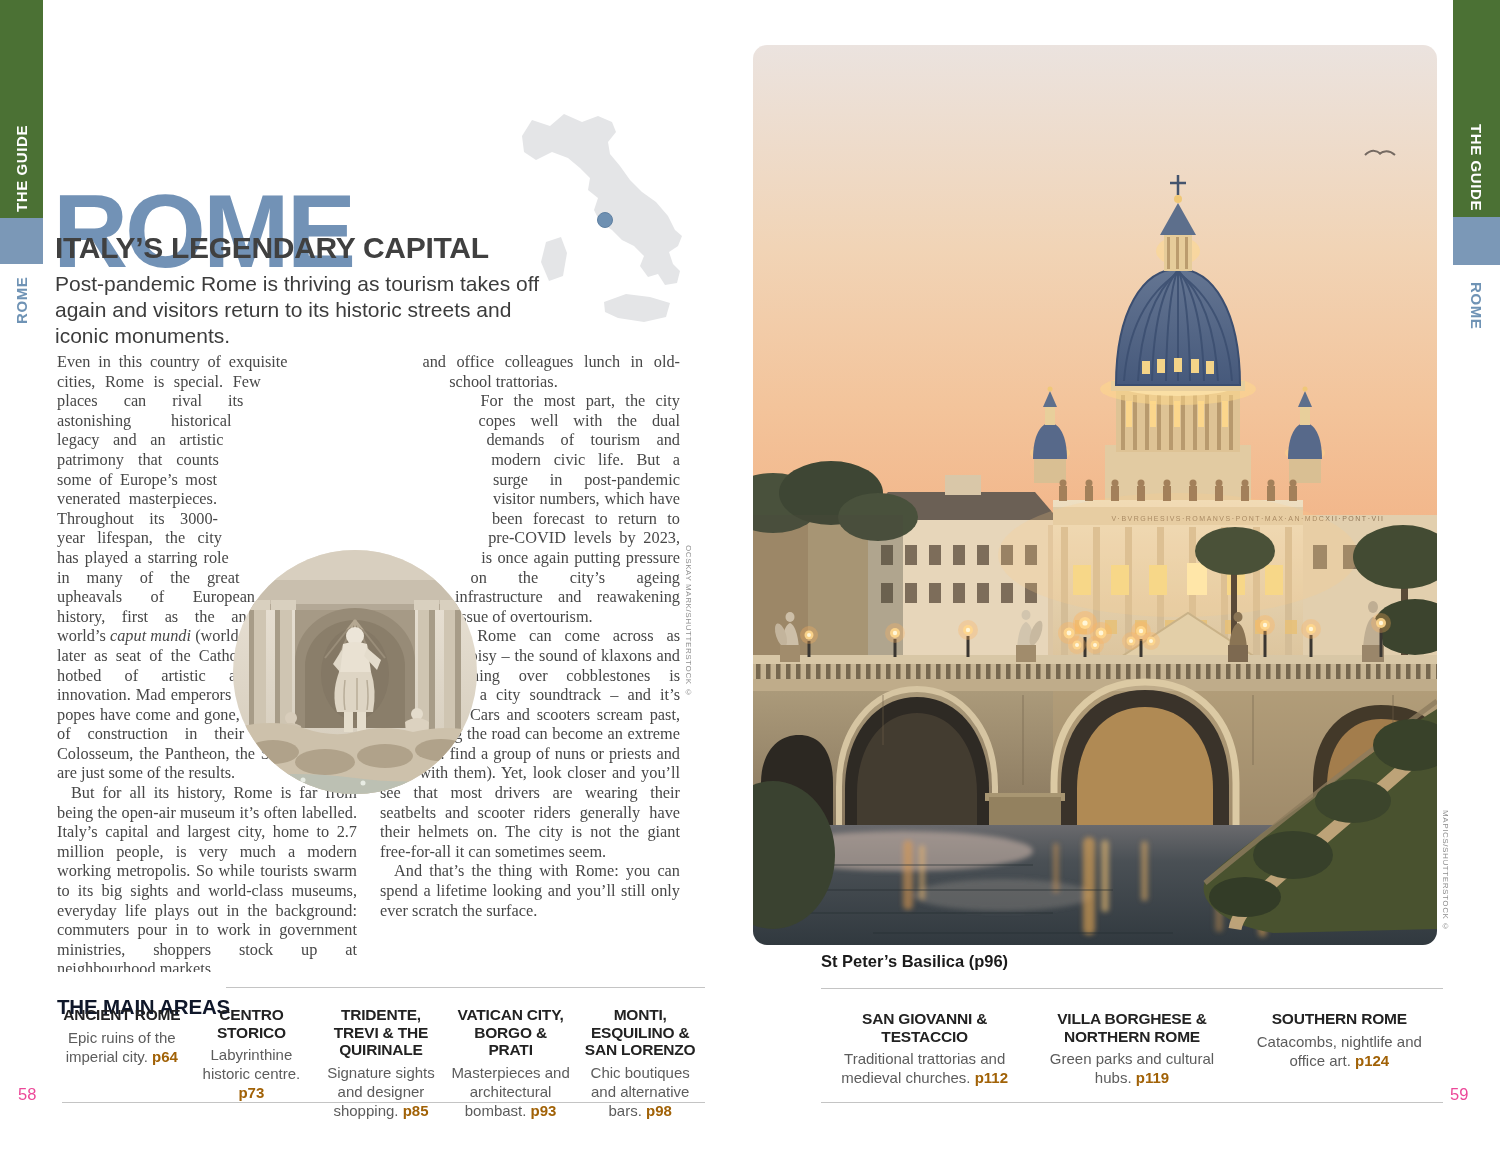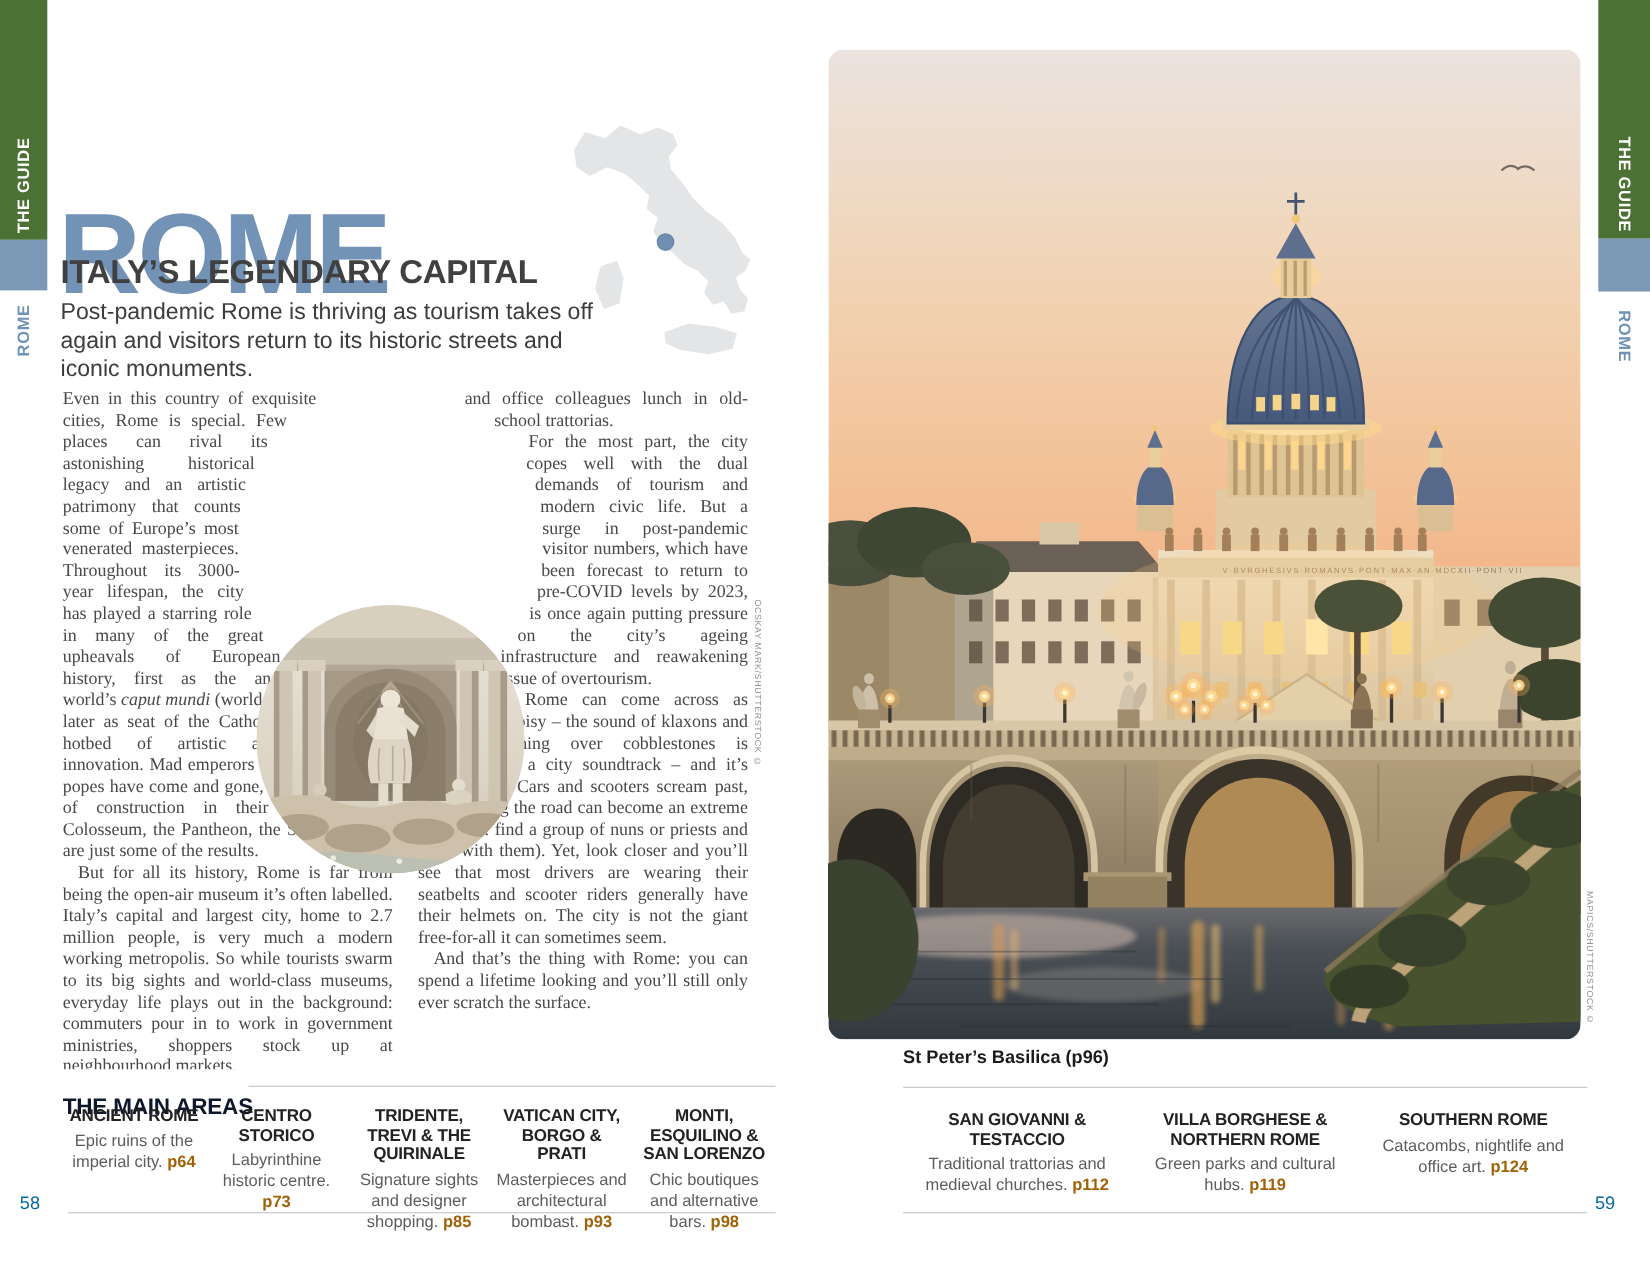--- a/index.html
+++ b/index.html
@@ -49,21 +49,21 @@
   #rule-r-bot{left:821px;top:1102px;width:622px;}
   .arearow{display:flex;justify-content:space-between;}
   #areas-l{left:57px;top:1006px;width:648px;}
   #areas-r{left:821px;top:1010px;width:622px;}
   .area{flex:1;padding:0 5px;text-align:center;}
   .area h4{font-size:15.5px;font-weight:800;letter-spacing:-0.2px;color:#222;line-height:1.14;margin:0 0 4px 0;}
   .area p{font-size:15px;line-height:1.27;color:#5c5c5c;margin:0;}
   .pref{color:#a16207;font-weight:700;}
 
   .caption{left:821px;top:952px;font-size:16.5px;font-weight:700;color:#1b1b1b;text-align:center;}
-  .pagenum{font-size:16.5px;color:#0369a1;}
+  .pagenum{font-size:16.5px;color:#ec4899;}
   #pg-l{left:18px;top:1085px;}
   #pg-r{left:1450px;top:1085px;}
 
   .photo{left:753px;top:45px;width:684px;height:900px;border-radius:14px;overflow:hidden;}
   .mapbox{left:512px;top:106px;width:180px;height:225px;}
 </style>
 </head>
 <body>
 
 <div class="sheet">

